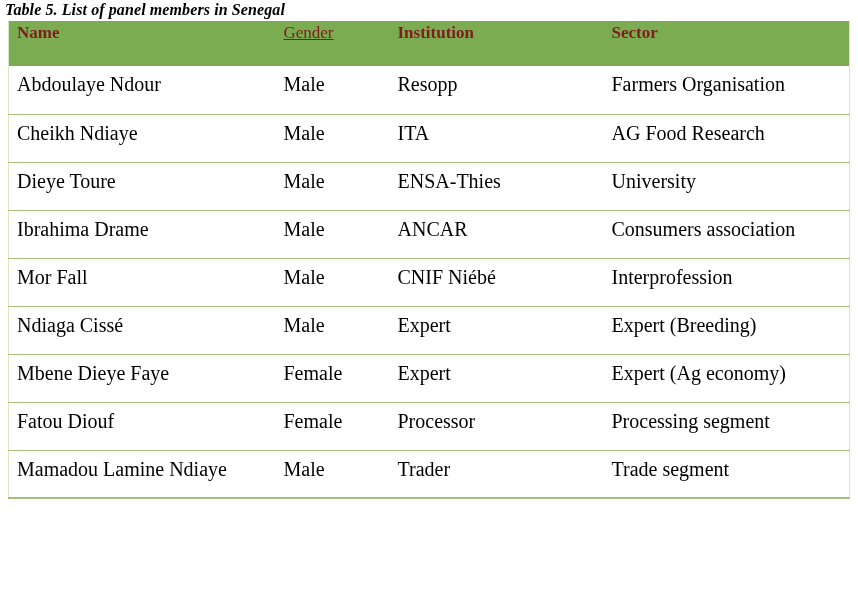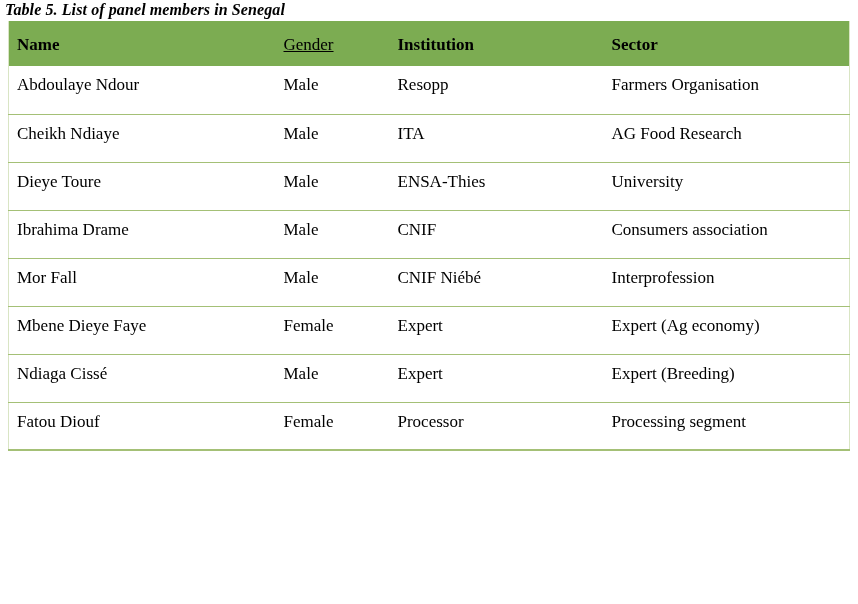--- a/index.html
+++ b/index.html
@@ -33,37 +33,37 @@
     border-left: 1px solid #d9e5c4;
     border-right: 1px solid #d9e5c4;
     border-bottom: 2px solid #a4c076;
   }
   table.panel-table col.c-name        { width: 267px; }
   table.panel-table col.c-gender      { width: 114px; }
   table.panel-table col.c-institution { width: 214px; }
   table.panel-table col.c-sector      { width: 246px; }
   table.panel-table thead th {
     background: #7cac52;
-    color: #000000;
+    color: #7f1d1d;
     text-align: left;
     vertical-align: top;
     font-size: 17px;
     font-weight: bold;
     height: 45px;
-    padding: 14px 8px 0 8px;
+    padding: 2px 8px 0 8px;
     box-sizing: border-box;
     line-height: 20px;
   }
   table.panel-table thead th.regular-weight {
     font-weight: normal;
     text-decoration: underline;
   }
   table.panel-table tbody td {
     vertical-align: top;
-    font-size: 17px;
+    font-size: 20px;
     height: 48px;
     padding: 9px 8px 0 8px;
     box-sizing: border-box;
     border-top: 1px solid #a4c076;
     line-height: 19px;
     white-space: nowrap;
     overflow: hidden;
   }
   table.panel-table tbody tr:first-child td {
     border-top: none;
@@ -105,42 +105,48 @@
         </tr>
         <tr>
           <td>Dieye Toure</td>
           <td>Male</td>
           <td>ENSA-Thies</td>
           <td>University</td>
         </tr>
         <tr>
           <td>Ibrahima Drame</td>
           <td>Male</td>
-          <td>CNIF</td>
+          <td>ANCAR</td>
           <td>Consumers association</td>
         </tr>
         <tr>
           <td>Mor Fall</td>
           <td>Male</td>
           <td>CNIF Niébé</td>
           <td>Interprofession</td>
         </tr>
         <tr>
+          <td>Ndiaga Cissé</td>
+          <td>Male</td>
+          <td>Expert</td>
+          <td>Expert (Breeding)</td>
+        </tr>
+        <tr>
           <td>Mbene Dieye Faye</td>
           <td>Female</td>
           <td>Expert</td>
           <td>Expert (Ag economy)</td>
-        </tr>
-        <tr>
-          <td>Ndiaga Cissé</td>
-          <td>Male</td>
-          <td>Expert</td>
-          <td>Expert (Breeding)</td>
         </tr>
         <tr>
           <td>Fatou Diouf</td>
           <td>Female</td>
           <td>Processor</td>
           <td>Processing segment</td>
         </tr>
+        <tr>
+          <td>Mamadou Lamine Ndiaye</td>
+          <td>Male</td>
+          <td>Trader</td>
+          <td>Trade segment</td>
+        </tr>
       </tbody>
   </table>
 </div>
 
 </body></html>

